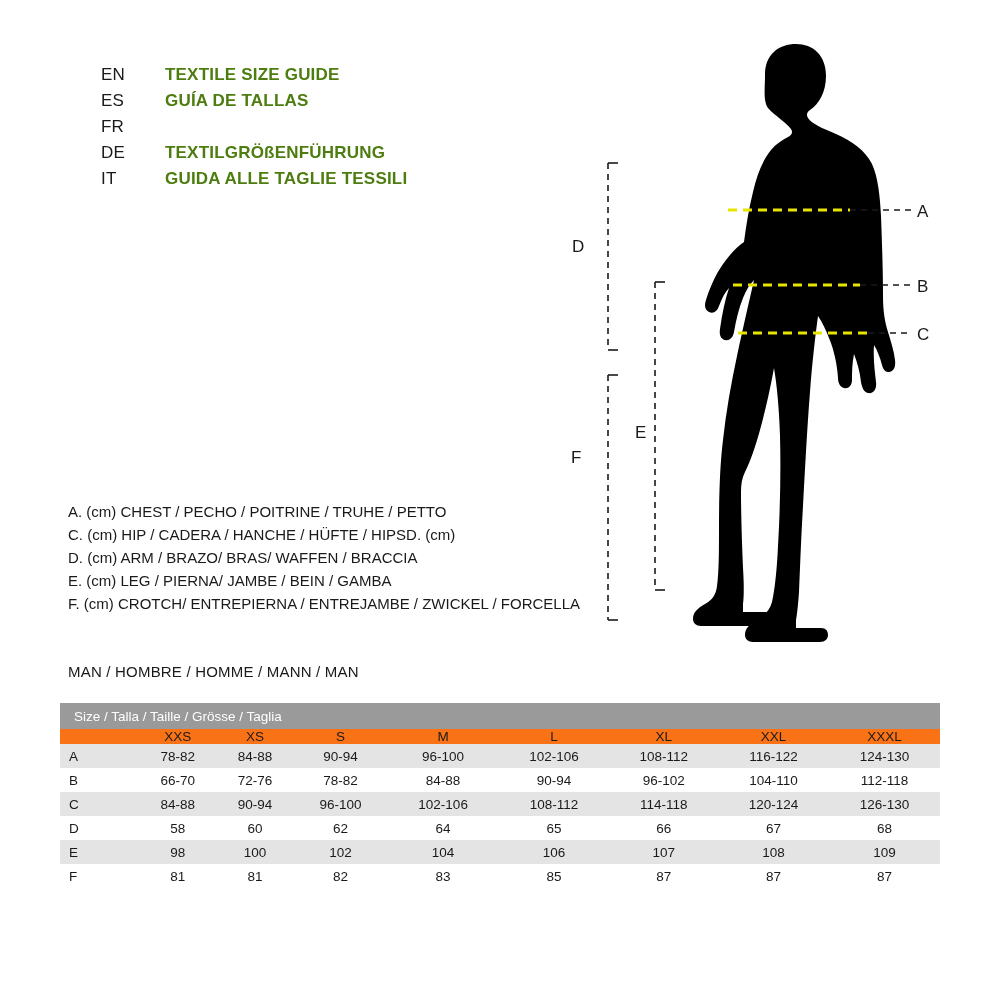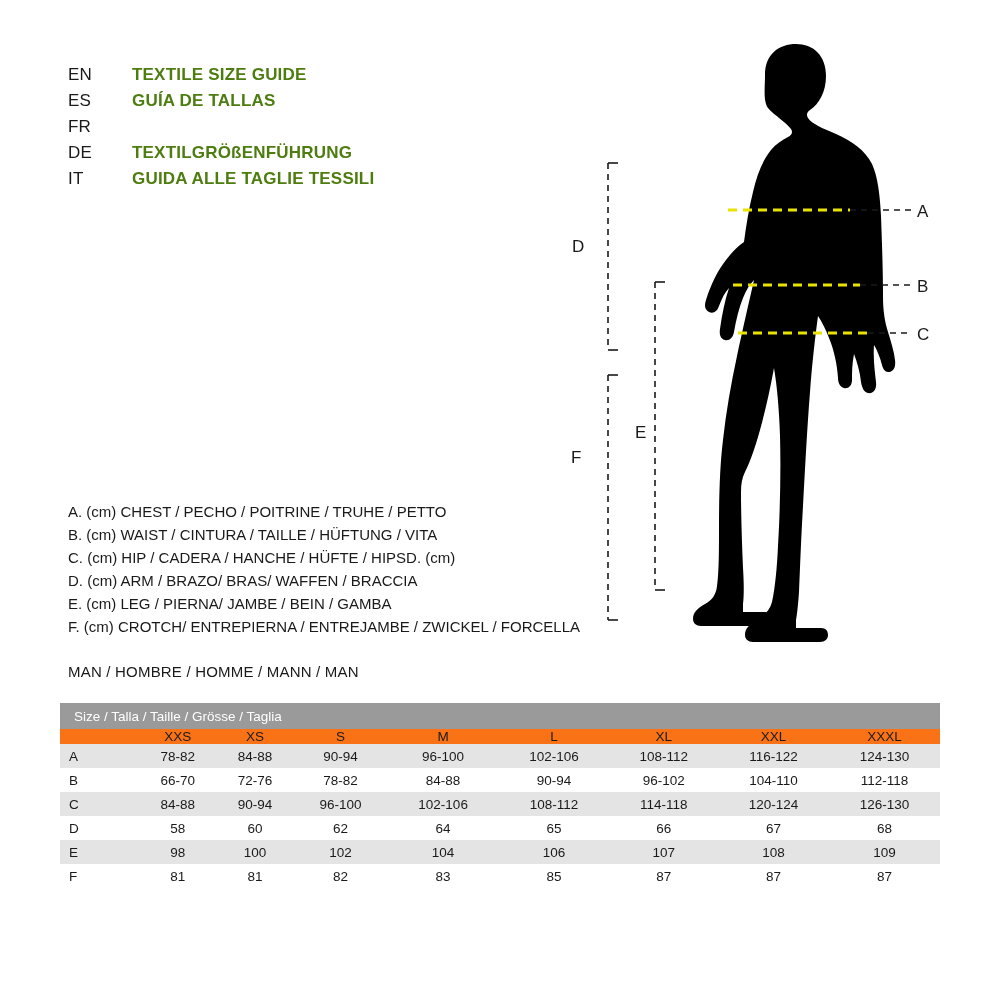--- a/index.html
+++ b/index.html
@@ -20,20 +20,21 @@
   #title-block {
     position: absolute;
     left: 68px;
     top: 62px;
     width: 460px;
   }
   .title-row {
     display: flex;
     align-items: flex-start;
     line-height: 26px;
+    margin-left: 33px;
   }
   .title-lang {
     width: 64px;
     font-size: 17px;
     letter-spacing: 0.2px;
     color: #1a1a1a;
   }
   .title-text {
     font-size: 17px;
     letter-spacing: 0.2px;
@@ -130,21 +131,20 @@
     <span class="title-text">TEXTILGRÖßENFÜHRUNG</span>
   </div>
   <div class="title-row">
     <span class="title-lang">IT</span>
     <span class="title-text">GUIDA ALLE TAGLIE TESSILI</span>
   </div>
 </div>
 
 <div id="legend-block">
   <div class="legend-line">A. (cm) CHEST / PECHO / POITRINE / TRUHE / PETTO</div>
-  <div class="legend-line">B. (cm) WAIST / CINTURA / TAILLE / HÜFTUNG / VITA</div>
   <div class="legend-line">C. (cm) HIP / CADERA / HANCHE / HÜFTE / HIPSD. (cm)</div>
   <div class="legend-line">D. (cm) ARM / BRAZO/ BRAS/ WAFFEN / BRACCIA</div>
   <div class="legend-line">E. (cm) LEG / PIERNA/ JAMBE / BEIN / GAMBA</div>
   <div class="legend-line">F. (cm) CROTCH/ ENTREPIERNA / ENTREJAMBE / ZWICKEL / FORCELLA</div>
 </div>
 <div id="gender-label">MAN / HOMBRE / HOMME / MANN / MAN</div>
 
 <div id="figure-area">
   <svg id="figure-svg" width="420" height="640" viewBox="0 0 420 640" xmlns="http://www.w3.org/2000/svg">
 

